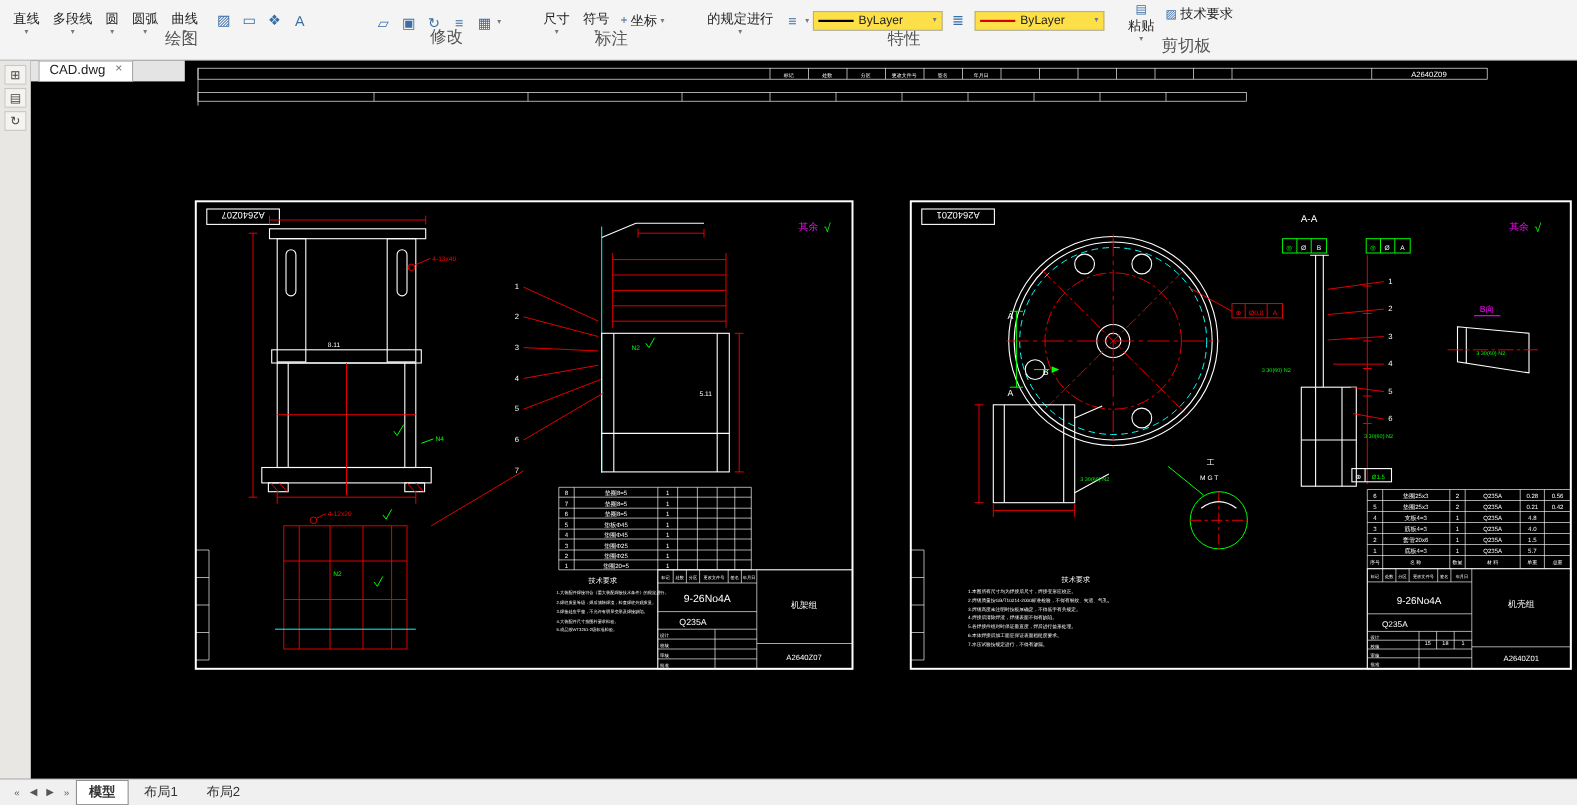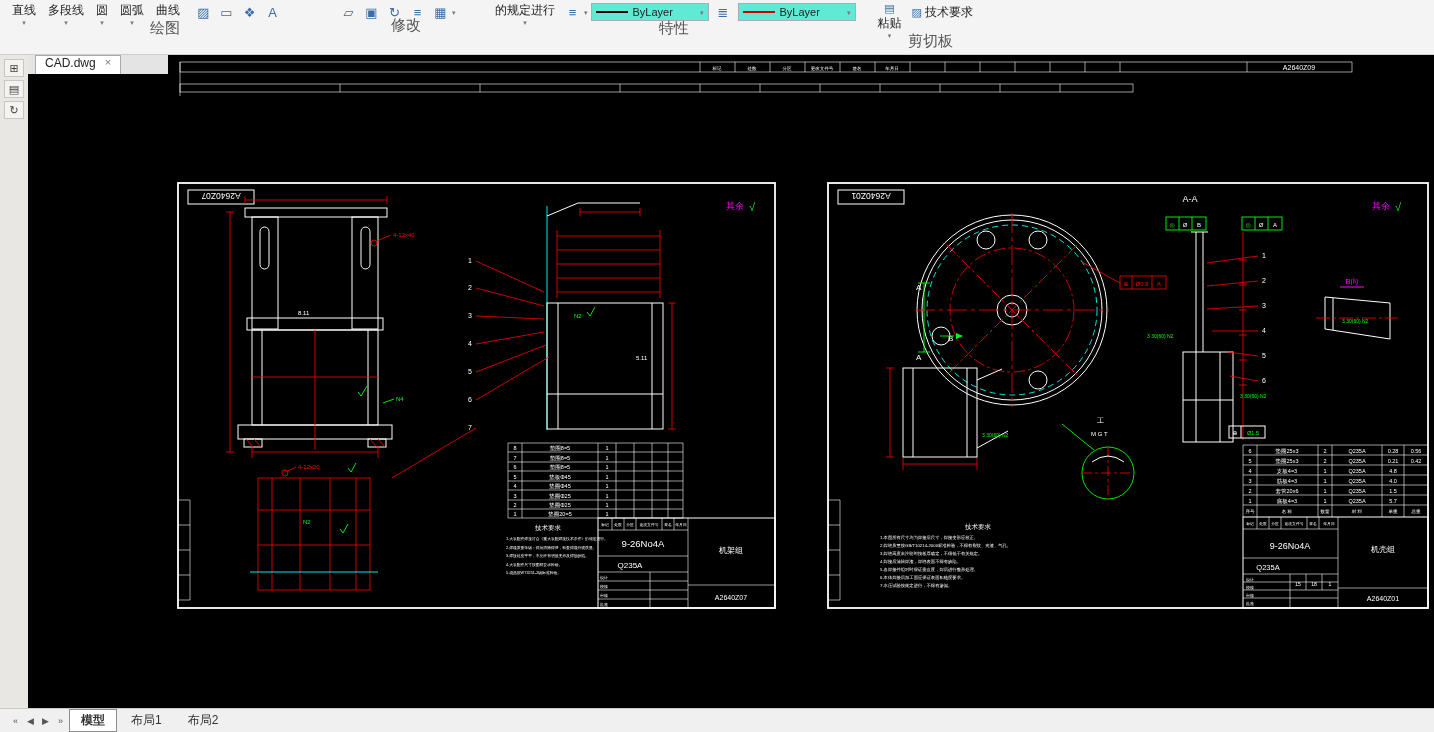--- a/index.html
+++ b/index.html
@@ -7,35 +7,35 @@
     --magenta:#ff00ff; --ribbon_bg:#f4f4f4; --chrome_bg:#e9e7e4; --tab_active:#ffffff;
     --border:#c9c9c9; --accent:#3a6ea5;
   }
   *{box-sizing:border-box;margin:0;padding:0}
   body{width:1434px;height:732px;overflow:hidden;background:#000;
        font-family:"Liberation Sans","DejaVu Sans",sans-serif;}
   .app{position:relative;width:1434px;height:732px}
 
   
   .ribbon{position:absolute;left:0;top:0;width:1434px;height:55px;background:var(--ribbon_bg);
-          border-bottom:1px solid #cfcfcf;display:flex;align-items:flex-start}
+          border-bottom:1px solid #cfcfcf;display:flex;align-items:center}
   .panel{position:relative;padding:1px 6px 14px}
   .panel-row{display:flex;align-items:flex-start}
   .panel-label{position:absolute;bottom:3px;left:0;right:0;text-align:center;
                font-size:15px;color:#555;white-space:nowrap}
   .sep{width:1px;background:#dcdcdc;margin:2px 0}
   .rbtn{display:flex;flex-direction:column;align-items:center;padding:1px 6px;font-size:12px;
         color:#222;cursor:default;white-space:nowrap}
   .rbtn-h{display:flex;align-items:center;font-size:12px;gap:3px;padding:3px 4px;color:#222;white-space:nowrap}
   .arrow{font-size:7px;color:#777;line-height:7px}
   .icon-btn{width:21px;height:21px;display:flex;align-items:center;justify-content:center;
             font-size:13px;color:var(--accent);margin:1px}
   .mini-icon{font-size:11px;color:var(--accent)}
   .icon-grid{display:flex;align-items:flex-start;margin-left:6px}
-  .combo{display:flex;align-items:center;border:1px solid #abadb3;background:#5eead4;height:18px;
+  .combo{display:flex;align-items:center;border:1px solid #abadb3;background:#fde047;height:18px;
          width:118px;margin:2px 3px 0;font-size:11px;padding:0 4px;gap:5px;color:#222}
   .swatch{width:32px;height:0;border-top:2px solid #000}
   .swatch.red{border-color:#d40000}
   .combo .arrow{margin-left:auto}
 
   
   .tabzone{position:absolute;left:28px;top:55px;width:140px;height:19px;background:#e4e4e4;z-index:5}
   .doc-tab{position:absolute;left:7px;top:0;height:19px;background:var(--tab_active);
            border:1px solid #a9a9a9;border-bottom:none;display:flex;
            padding:0 9px;font-size:12px;gap:9px;color:#222}
@@ -116,20 +116,38 @@
         <div class="icon-btn">▣</div>
         <div class="icon-btn">↻</div>
         <div class="icon-btn">≡</div>
         <div class="icon-btn">▦</div>
         <span class="arrow" style="margin-top:8px">▾</span>
       </div>
       <div class="panel-label">修改</div>
     </div>
     <div class="sep"></div>
 
+    <div class="panel" style="min-width:148px">
+      <div class="panel-row">
+        <div class="rbtn">
+            <span>尺寸</span>
+            <span class="arrow">▾</span>
+          </div>
+        <div class="rbtn">
+            <span>符号</span>
+            <span class="arrow">▾</span>
+          </div>
+        <div class="rbtn-h">
+          <span class="mini-icon">+</span>
+          <span>坐标</span>
+          <span class="arrow">▾</span>
+        </div>
+      </div>
+      <div class="panel-label">标注</div>
+    </div>
     <div class="sep"></div>
 
     <div class="panel" style="min-width:375px">
       <div class="panel-row">
         <div class="rbtn">
             <span>的规定进行</span>
             <span class="arrow">▾</span>
           </div>
         <div class="icon-btn">≡</div>
         <span class="arrow" style="margin-top:8px">▾</span>

